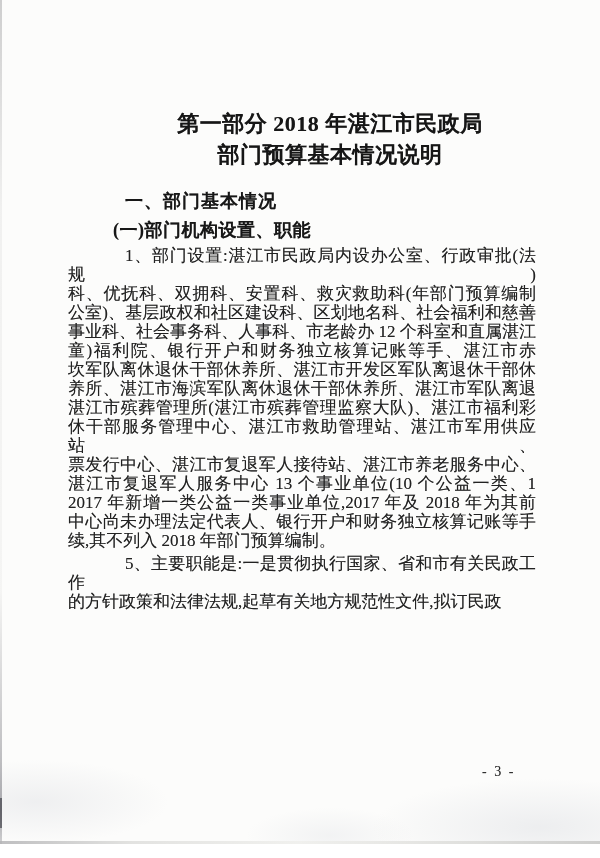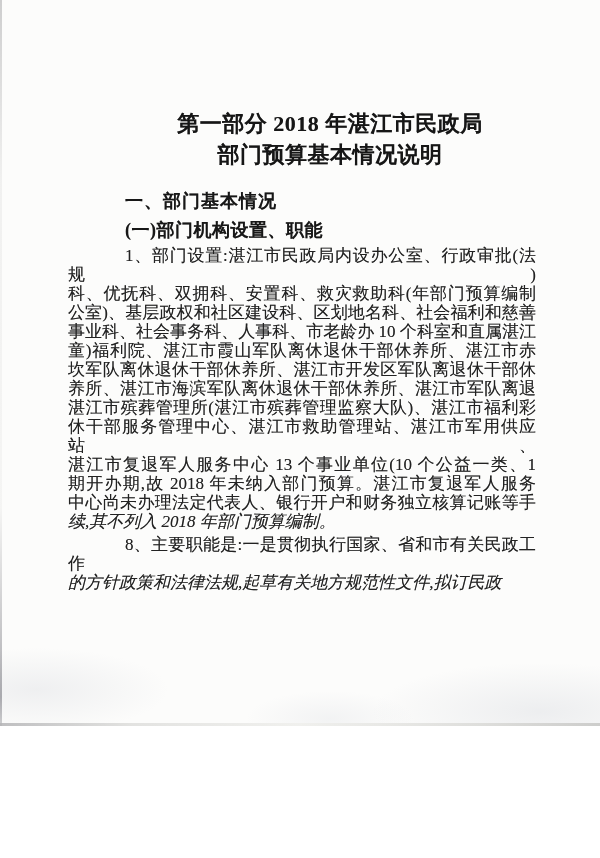--- a/index.html
+++ b/index.html
@@ -3,21 +3,21 @@
 <meta charset="utf-8">
 <style>
   html, body {
     margin: 0;
     padding: 0;
     background: #ffffff;
   }
   .page {
     position: relative;
     width: 600px;
-    height: 726px;
+    height: 844px;
     overflow: hidden;
     background:
       radial-gradient(ellipse 240px 70px at 90% 98%, rgba(175,180,192,0.20), transparent 70%),
       radial-gradient(ellipse 190px 60px at 6% 95%, rgba(168,172,185,0.16), transparent 70%),
       radial-gradient(ellipse 120px 40px at 55% 99%, rgba(170,175,188,0.12), transparent 70%),
       linear-gradient(#fcfcfb, #fcfcfb);
     font-family: "Liberation Serif", "DejaVu Serif", serif;
     color: #1e1e1e;
   }
 
@@ -72,21 +72,21 @@
     font-family: Liberation Mono, monospace;
     font-weight: bold;
     font-size: 18px;
     letter-spacing: 1px;
     color: #171717;
     text-shadow: 0 0 0.5px rgba(20,20,20,0.5);
   }
   .heading2 {
     position: absolute;
     top: 218px;
-    left: 125px;
+    left: 113px;
     font-weight: bold;
     font-size: 18px;
     letter-spacing: 0.5px;
     color: #171717;
     text-shadow: 0 0 0.5px rgba(20,20,20,0.5);
   }
   .body-text {
     position: absolute;
     top: 246px;
     left: 68px;
@@ -95,21 +95,21 @@
     line-height: 19px;
     color: #222222;
     text-shadow: 0 0 0.6px rgba(30,30,30,0.45);
   }
   .para + .para { margin-top: 4px; }
   .para .line {
     text-align: justify;
     text-align-last: justify;
   }
   .para .line:first-child { text-indent: 57px; }
-  .para .line:last-child { text-align-last: left; font-style: italic; }
+  .para .line:last-child { text-align-last: left; }
 
   .page-number {
     position: absolute;
     top: 764px;
     left: 482px;
     font-size: 14px;
     letter-spacing: 2px;
     color: #2c2c2c;
     text-shadow: 0 0 0.5px rgba(30,30,30,0.4);
   }
@@ -130,32 +130,33 @@
 
   <div class="heading1">一、部门基本情况</div>
 
   <div class="heading2">(一)部门机构设置、职能</div>
 
   <div class="body-text">
     <div class="para">
         <div class="line">1、部门设置:湛江市民政局内设办公室、行政审批(法规)</div>
         <div class="line">科、优抚科、双拥科、安置科、救灾救助科(年部门预算编制</div>
         <div class="line">公室)、基层政权和社区建设科、区划地名科、社会福利和慈善</div>
-        <div class="line">事业科、社会事务科、人事科、市老龄办 10 个科室和直属湛江</div>
-        <div class="line">童)福利院、湛江市霞山军队离休退休干部休养所、湛江市赤</div>
+        <div class="line">事业科、社会事务科、人事科、市老龄办 12 个科室和直属湛江</div>
+        <div class="line">童)福利院、银行开户和财务独立核算记账等手、湛江市赤</div>
         <div class="line">坎军队离休退休干部休养所、湛江市开发区军队离退休干部休</div>
         <div class="line">养所、湛江市海滨军队离休退休干部休养所、湛江市军队离退</div>
         <div class="line">湛江市殡葬管理所(湛江市殡葬管理监察大队)、湛江市福利彩</div>
         <div class="line">休干部服务管理中心、湛江市救助管理站、湛江市军用供应站、</div>
+        <div class="line">票发行中心、湛江市复退军人接待站、湛江市养老服务中心、</div>
         <div class="line">湛江市复退军人服务中心 13 个事业单位(10 个公益一类、1</div>
-        <div class="line">期开办期,故 2018 年未纳入部门预算。湛江市复退军人服务</div>
+        <div class="line">2017 年新增一类公益一类事业单位,2017 年及 2018 年为其前</div>
         <div class="line">中心尚未办理法定代表人、银行开户和财务独立核算记账等手</div>
         <div class="line">续,其不列入 2018 年部门预算编制。</div>
       </div>
     <div class="para">
-        <div class="line">8、主要职能是:一是贯彻执行国家、省和市有关民政工作</div>
+        <div class="line">5、主要职能是:一是贯彻执行国家、省和市有关民政工作</div>
         <div class="line">的方针政策和法律法规,起草有关地方规范性文件,拟订民政</div>
       </div>
   </div>
 
   <div class="page-number">- 3 -</div>
 
 </div>
 
 </body></html>

